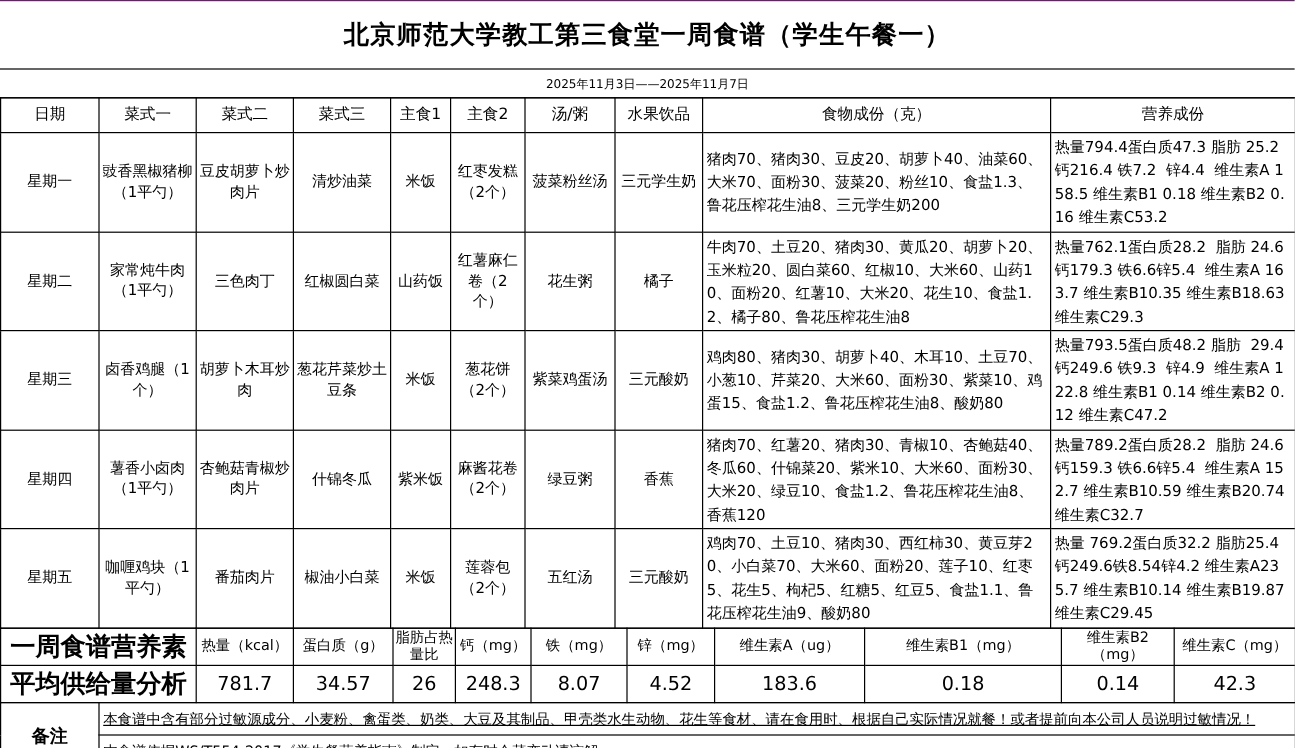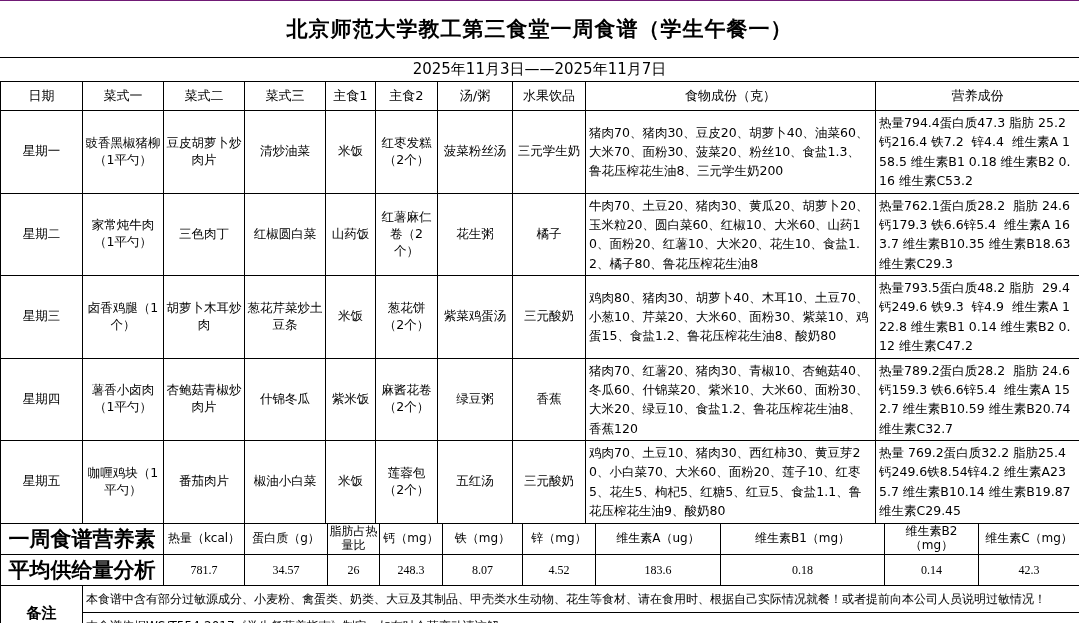--- a/index.html
+++ b/index.html
@@ -1,33 +1,33 @@
 <!DOCTYPE html>
 <html><head>
 <meta charset="utf-8">
 <style>
   * { box-sizing: border-box; }
   html,body { margin:0; padding:0; background:#fff; }
   .sheet { width:1079px; color:#000; font-family:"DejavU Sans","DejaVu Sans",sans-serif; }
   .title { height:57px; display:flex; align-items:center; justify-content:center;
            font-size:21px; font-weight:bold; letter-spacing:1px; border-top:1px solid #701a75;}
   .daterow { height:25px; border-top:1px solid #000; border-bottom:1px solid #000;
-             display:flex; align-items:center; justify-content:center; font-size:15px; }
+             display:flex; align-items:center; justify-content:center; font-size:10px; }
   table { border-collapse:collapse; table-layout:fixed; width:1079px; margin-top:-1px; }
   td { border:1px solid #000; overflow:hidden; font-size:12.5px; padding:1px 2px;
        vertical-align:middle; line-height:1.35; }
   .c { text-align:center; }
   .head { font-weight:normal; font-size:13px; text-align:center; height:29px; }
   .ing, .nut { text-align:left; white-space:pre-wrap; word-break:break-all;
                line-height:1.55; padding:2px 3px; font-size:12.5px; }
   .slabel { font-weight:bold; font-size:21px; text-align:center; }
   .shead { text-align:center; font-size:12px; line-height:1.15; padding:0 1px; }
-  .sval  { text-align:center; font-size:12px;font-family:Liberation Serif, serif; }
+  .sval  { text-align:center; font-size:16px; }
   .notes-label { font-weight:bold; font-size:15px; text-align:center; }
-  .note { font-size:12px; white-space:nowrap; padding-left:3px; height:27px; }
+  .note { font-size:12px; white-space:nowrap; padding-left:3px; height:27px;text-decoration:underline; }
 </style>
 </head>
 <body>
 
 <div class="sheet">
 
   <div class="title">北京师范大学教工第三食堂一周食谱（学生午餐一）</div>
 
   <div class="daterow">2025年11月3日——2025年11月7日</div>
 

